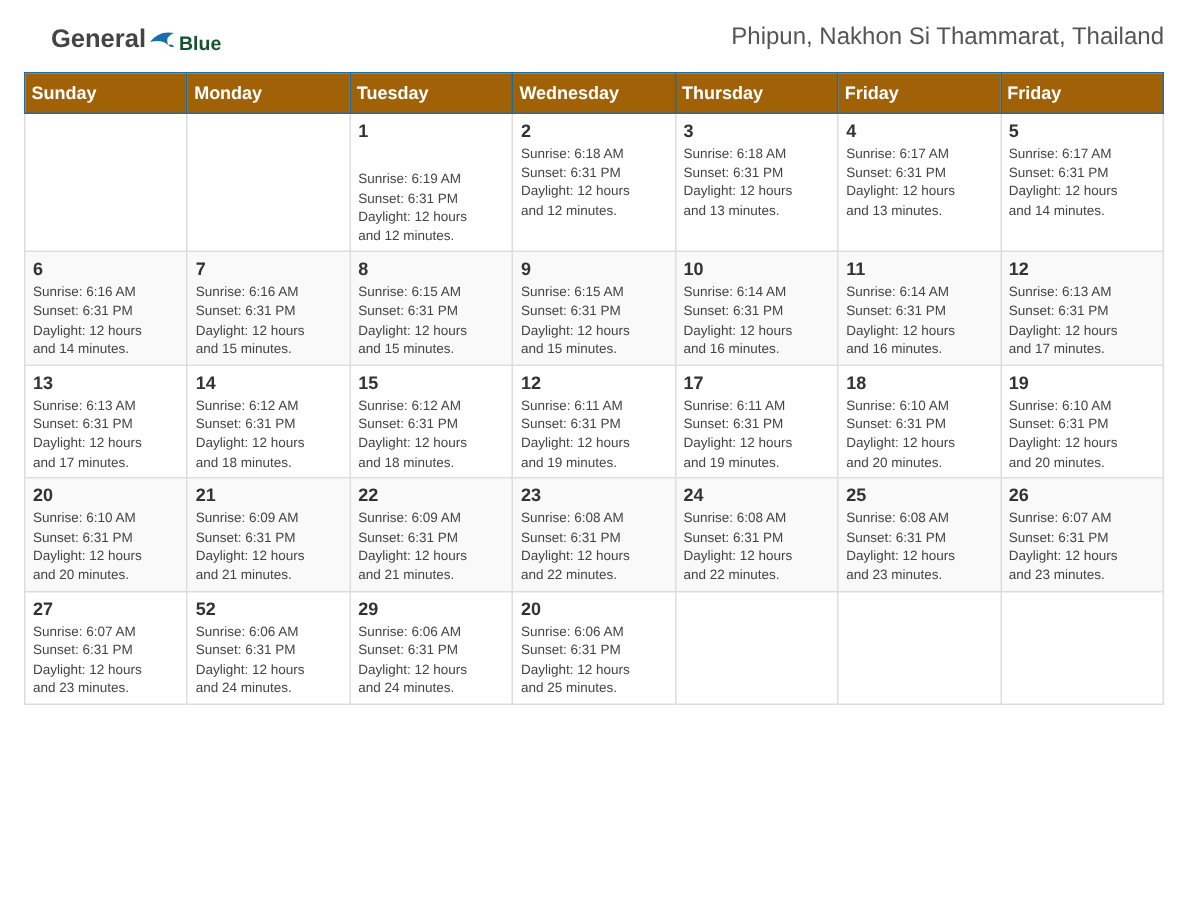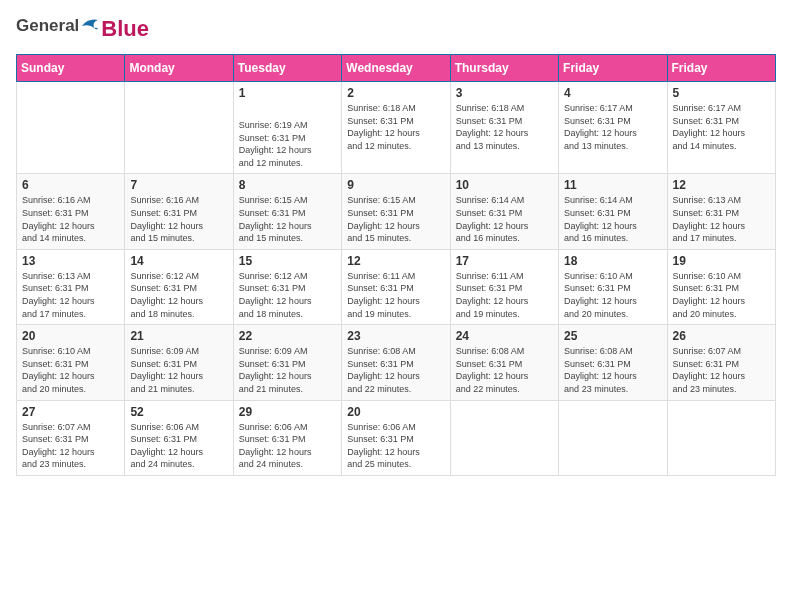--- a/index.html
+++ b/index.html
@@ -32,21 +32,21 @@
     .location-title {
       font-size: 16px;
       color: #555;
     }
     .calendar {
       width: 100%;
       border-collapse: collapse;
       border: 1px solid #ccc;
     }
     .calendar th {
-      background-color: #ec4899;
+      background-color: #a16207;
       color: #fff;
       font-size: 12px;
       font-weight: bold;
       padding: 6px 4px;
       text-align: left;
       border: 1px solid #1a6ea8;
     }
     .calendar td {
       width: calc(100% / 7);
       vertical-align: top;
@@ -69,48 +69,50 @@
     .day-info {
       font-size: 9px;
       color: #444;
       line-height: 1.4;
     }
     .empty-cell {
       background: #fff !important;
     }
     .logo-row {
       display: flex;
-      align-items: flex-start;
+      align-items: flex-end;
+      margin-left: 18px;
     }
     .logo-text-general {
       font-size: 17px;
       font-weight: bold;
       color: #444;
     }
     .logo-text-blue {
-      font-size: 22px;
-      font-weight: bold;
-      color: #be185d;
+      font-size: 13px;
+      font-weight: bold;
+      color: #14532d;
     }
   </style>
 </head>
 <body>
 
 <div class="header-area">
   <div class="logo">
     <div class="logo-row">
       <span class="logo-text-general">General</span>
       <svg width="20" height="18" viewBox="0 0 20 18" style="margin: 0 1px;">
         <path d="M2,10 Q8,2 18,4 Q12,6 14,12 Q10,8 2,10Z" fill="#1a6ea8"></path>
         <path d="M14,12 Q16,14 18,13 Q17,11 14,12Z" fill="#1a6ea8"></path>
       </svg>
       <span class="logo-text-blue">Blue</span>
     </div>
   </div>
   <div class="title-area">
+    <div class="location-title">Phipun, Nakhon Si Thammarat, Thailand</div>
   </div>
 </div>
 
 <table class="calendar">
   <thead>
     <tr id="header-row">
     <th>Sunday</th>
         <th>Monday</th>
         <th>Tuesday</th>
         <th>Wednesday</th>

